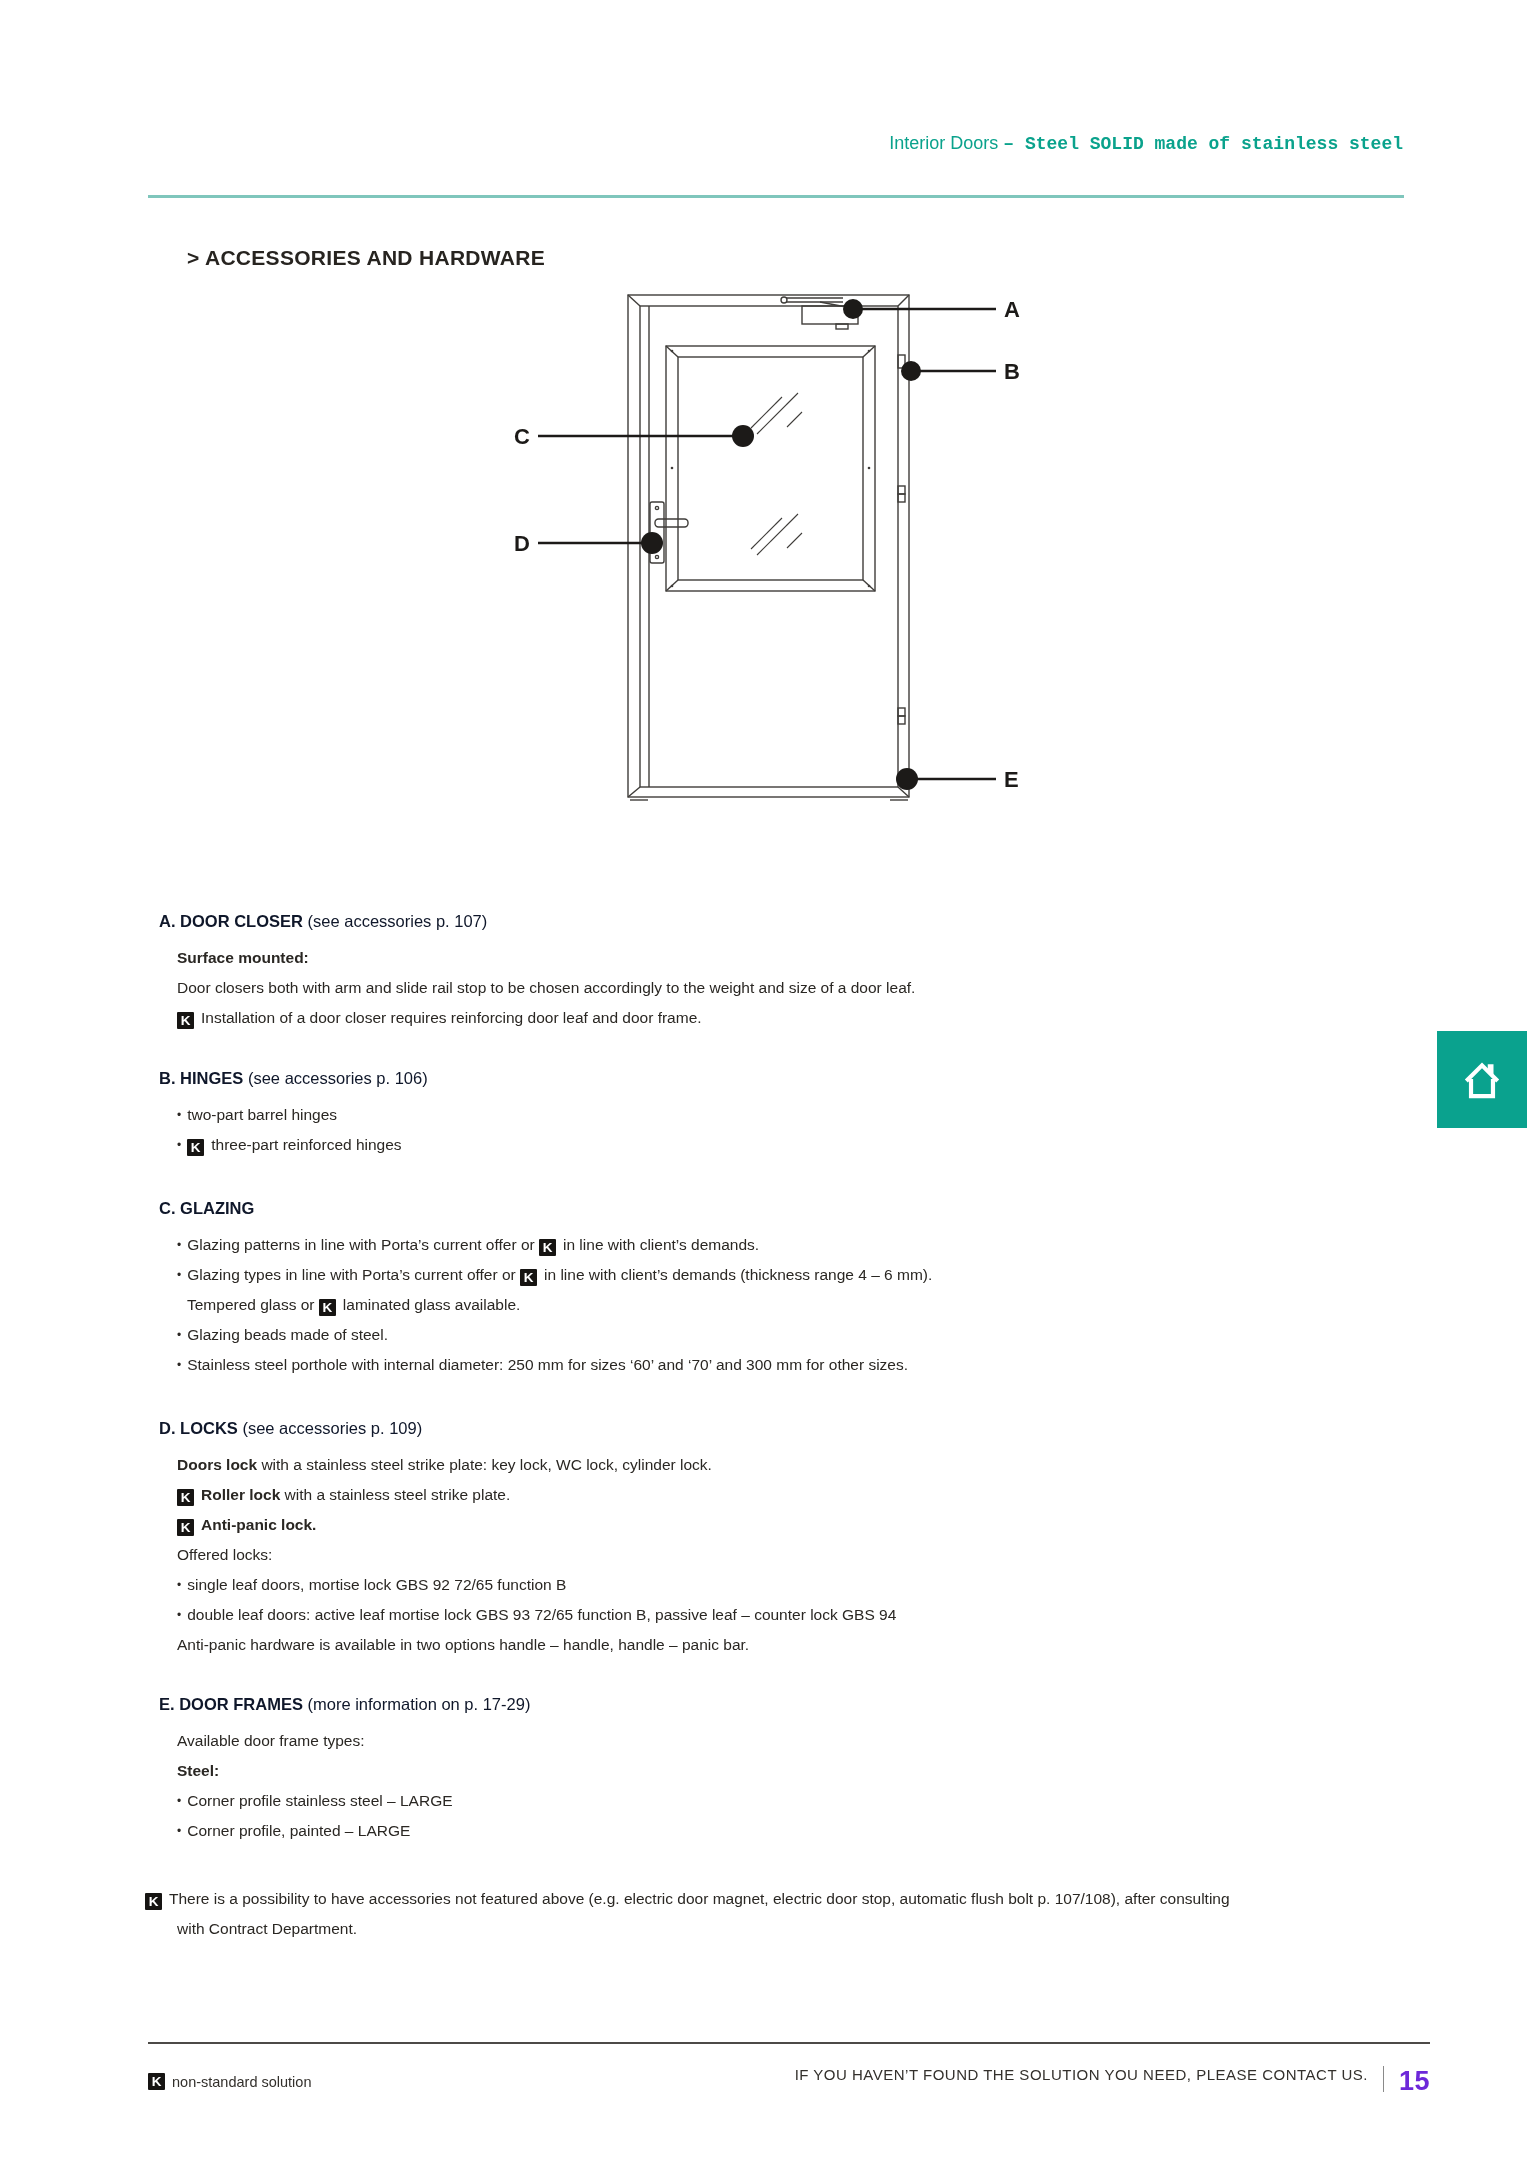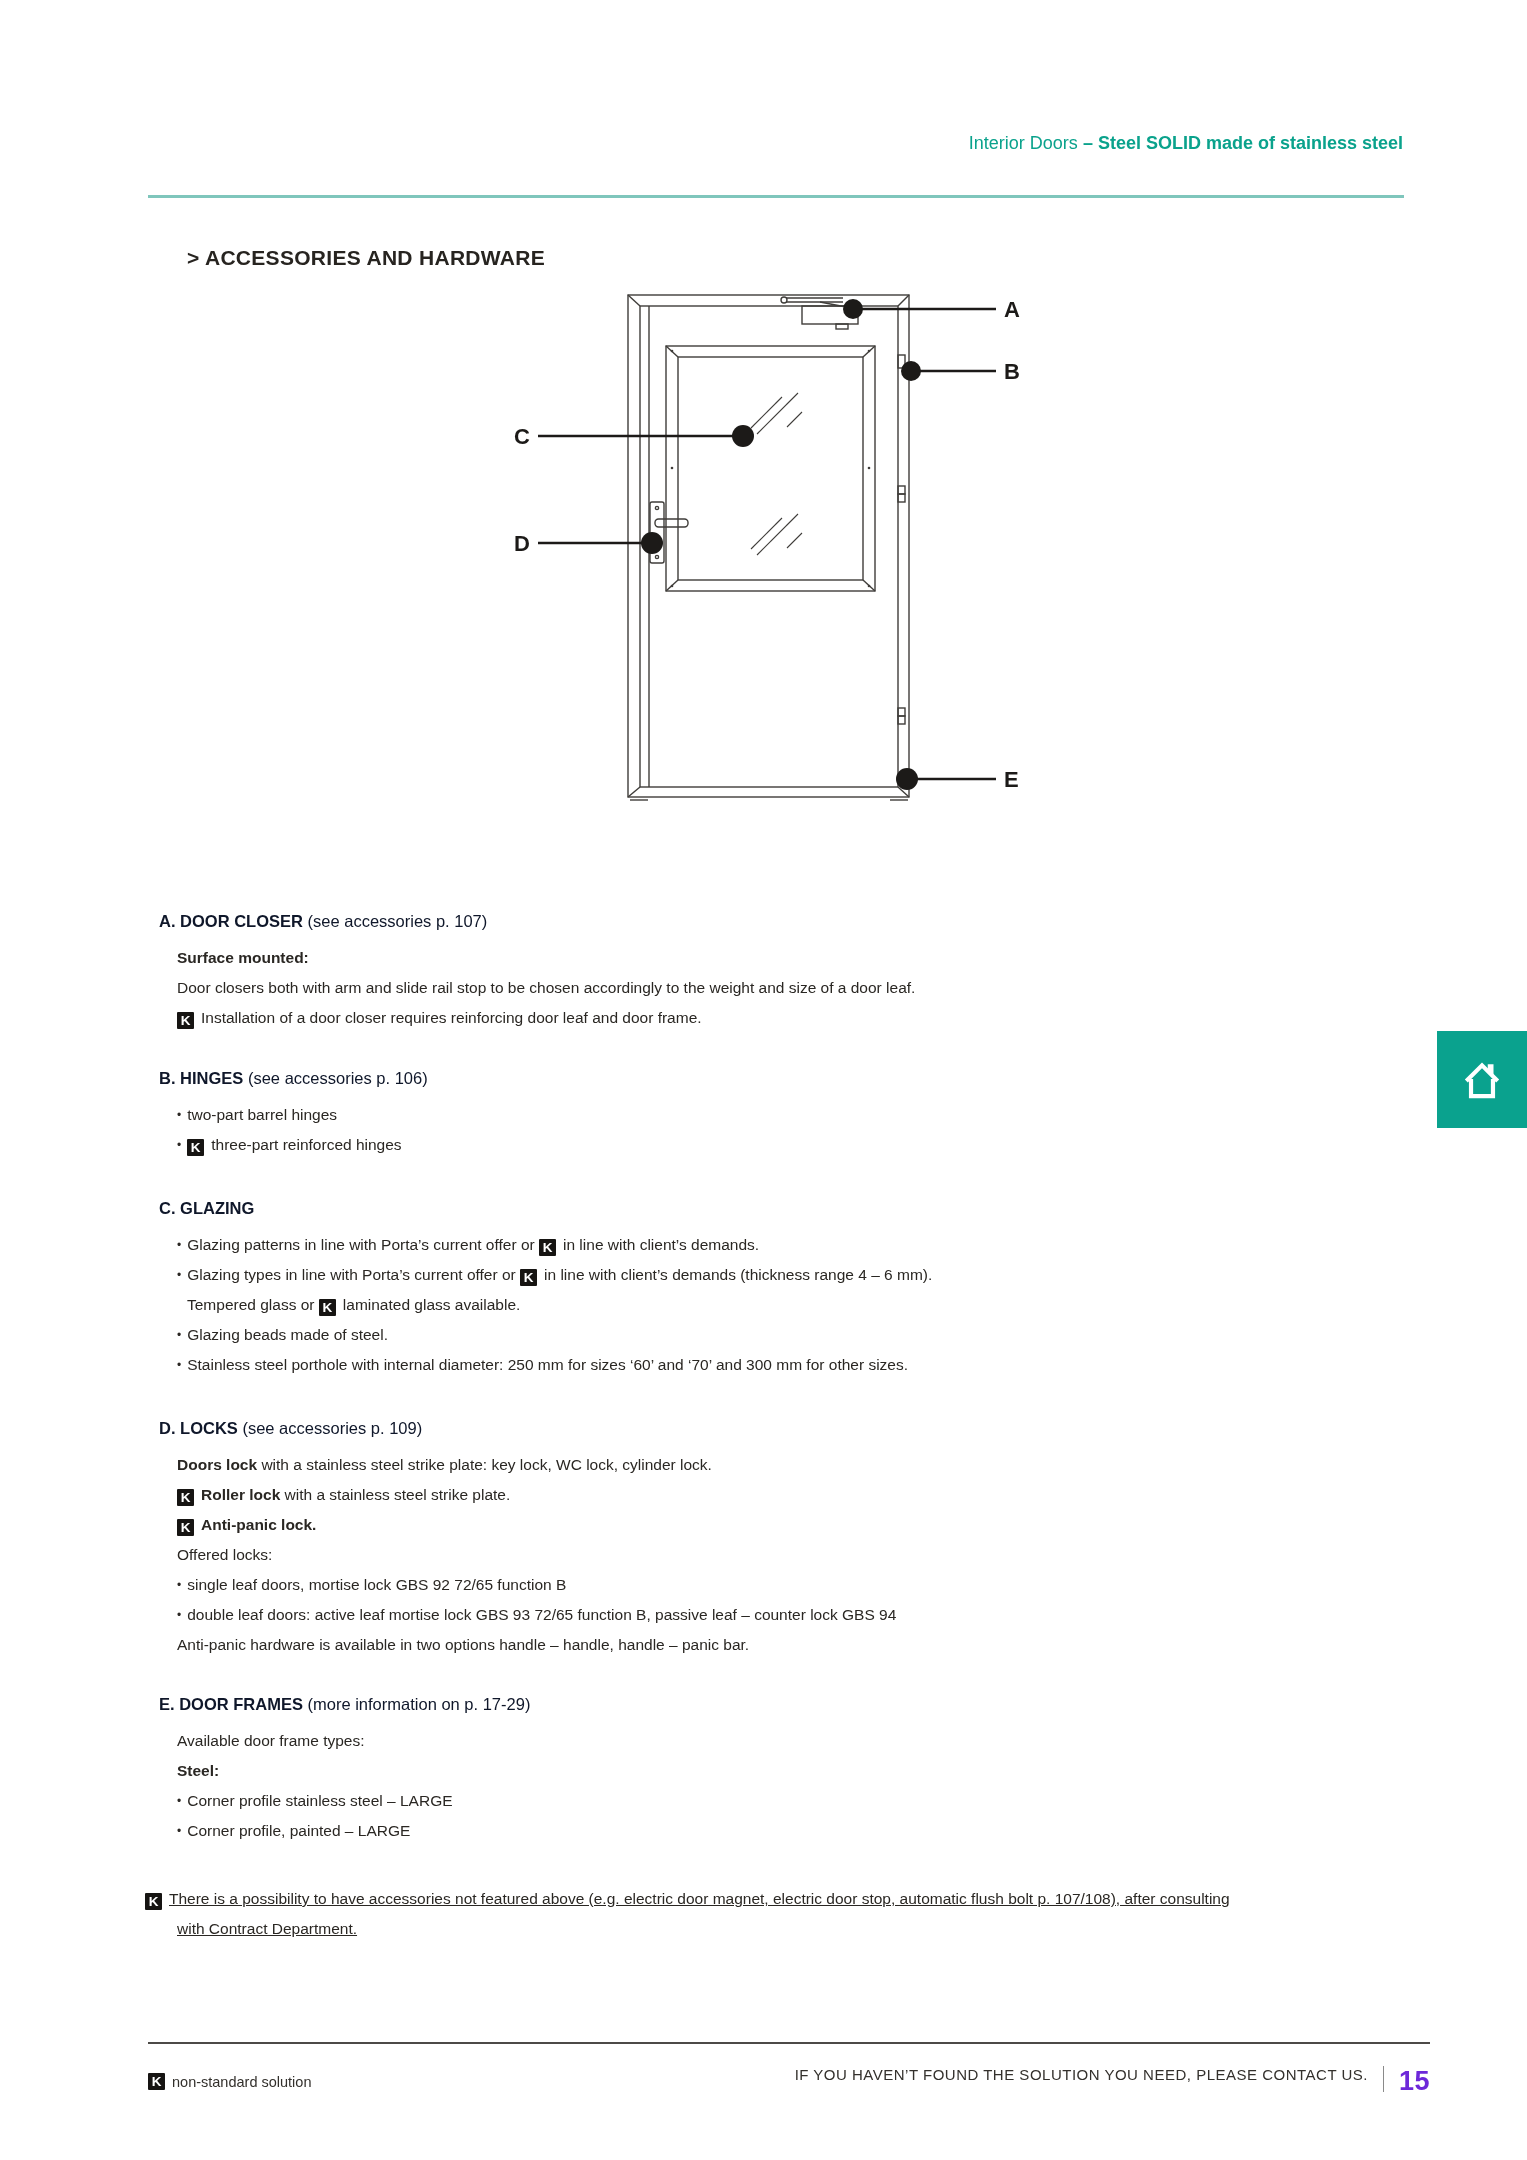--- a/index.html
+++ b/index.html
@@ -1,21 +1,21 @@
 <!DOCTYPE html>
 <html><head>
 <meta charset="utf-8">
 <style>
   html,body{margin:0;padding:0;background:#e8e8e8;}
   .page{position:relative;width:1527px;height:2160px;background:#ffffff;margin:0 auto;
         font-family:"Liberation Sans",sans-serif;color:#2a2723;overflow:hidden;}
 
   
   .header-title{position:absolute;top:133px;right:124px;font-size:18px;color:#0aa28c;white-space:nowrap;}
-  .header-title .bold{font-weight:bold;}
+  .header-title .bold{font-weight:bold;font-family:Liberation Mono, monospace;}
   .rule-teal{position:absolute;left:148px;top:195px;width:1256px;height:3px;background:#7fc6bc;}
 
   .page-section-title{position:absolute;left:187px;top:246px;font-size:21px;font-weight:bold;
         color:#272420;letter-spacing:.3px;}
 
   
   .diagram{position:absolute;left:470px;top:285px;width:590px;height:565px;}
   .diagram text{font-family:"Liberation Sans",sans-serif;font-weight:bold;font-size:22px;fill:#1c1a18;}
 
   
@@ -26,21 +26,21 @@
   .sec-heading .note{font-weight:normal;}
   .line{padding-left:18px;font-size:15.5px;line-height:30px;white-space:nowrap;color:#2a2723;}
   .line.indent{padding-left:28px;}
   .bullet{margin-right:6px;font-size:12px;vertical-align:1px;}
   .k{display:inline-block;width:17px;height:17px;background:#161412;color:#fff;font-weight:bold;
      font-size:13.5px;line-height:17px;text-align:center;margin-right:7px;border-radius:1px;
      vertical-align:-2px;font-family:"Liberation Sans",sans-serif;}
   b{font-weight:bold;}
 
   
-  .note-block{position:absolute;left:145px;top:1884px;width:1300px;font-size:15.5px;line-height:30px;text-decoration:underline;}
+  .note-block{position:absolute;left:145px;top:1884px;width:1300px;font-size:15.5px;line-height:30px;}
   .note-block .line{padding-left:0;}
   .note-block .line.indent{padding-left:32px;}
 
   
   .footer-rule{position:absolute;left:148px;top:2042px;width:1282px;height:2px;background:#4c4a47;}
   .footer{position:absolute;left:148px;top:2066px;width:1282px;display:flex;align-items:center;}
   .footer-left{display:flex;align-items:center;font-size:14.5px;color:#33302c;}
   .footer-right{margin-left:auto;display:flex;font-size:15px;
         letter-spacing:.5px;color:#33302c;}
   .footer-sep{width:1px;height:26px;background:#8a8a8a;margin:0 15px;}

